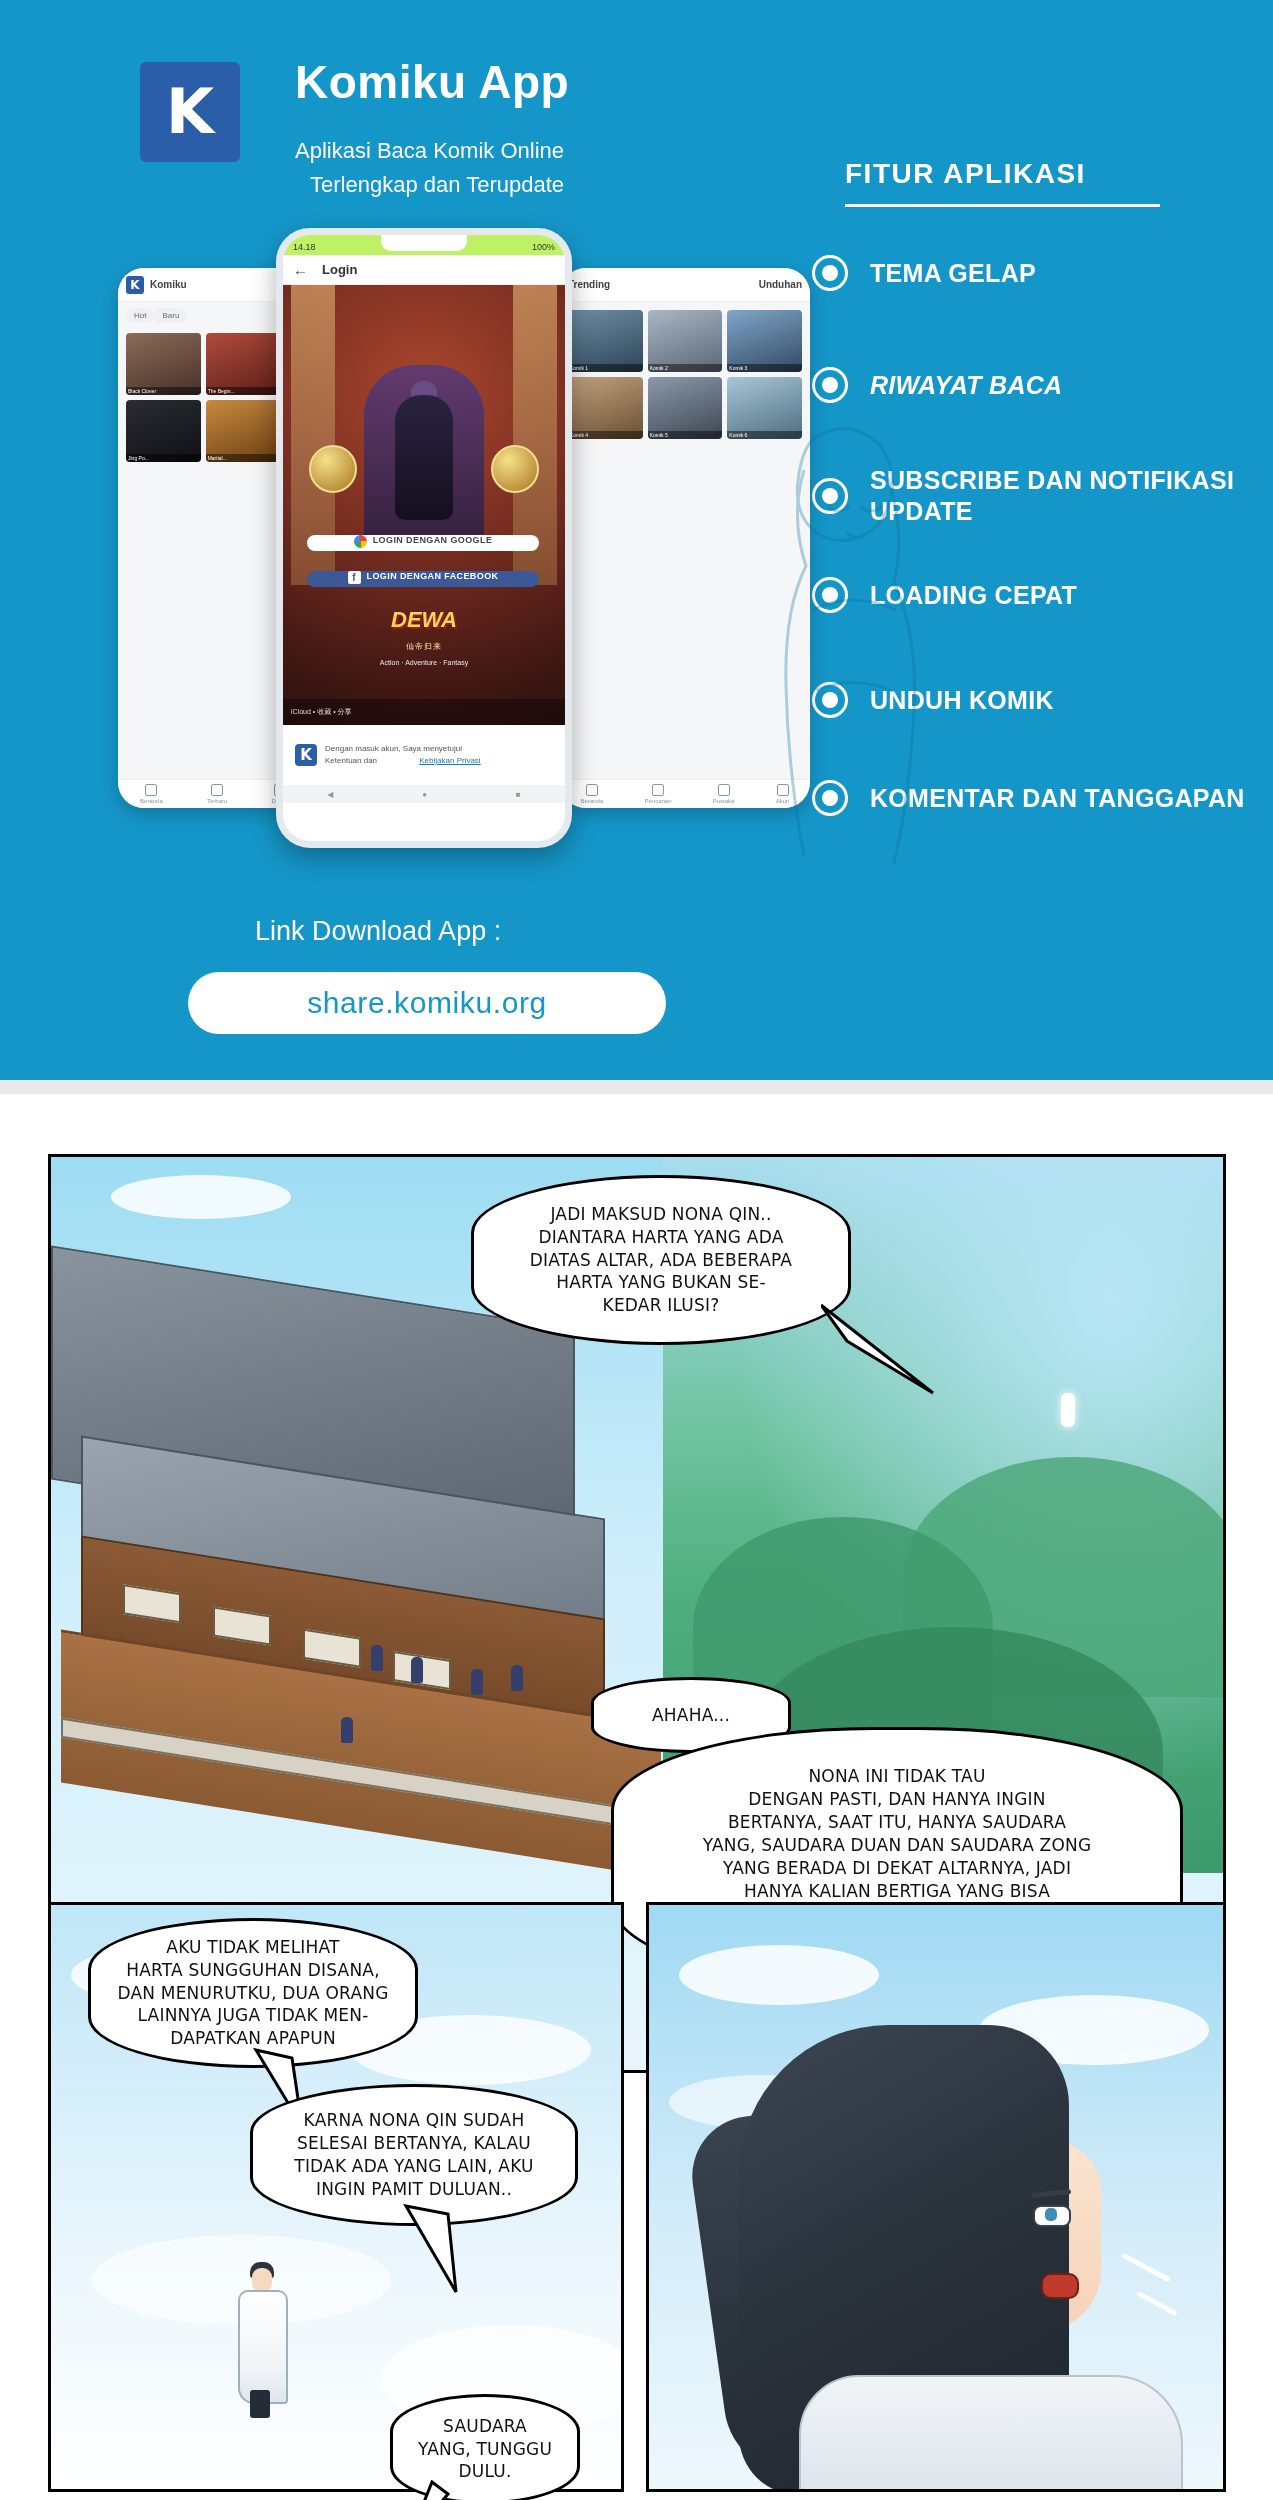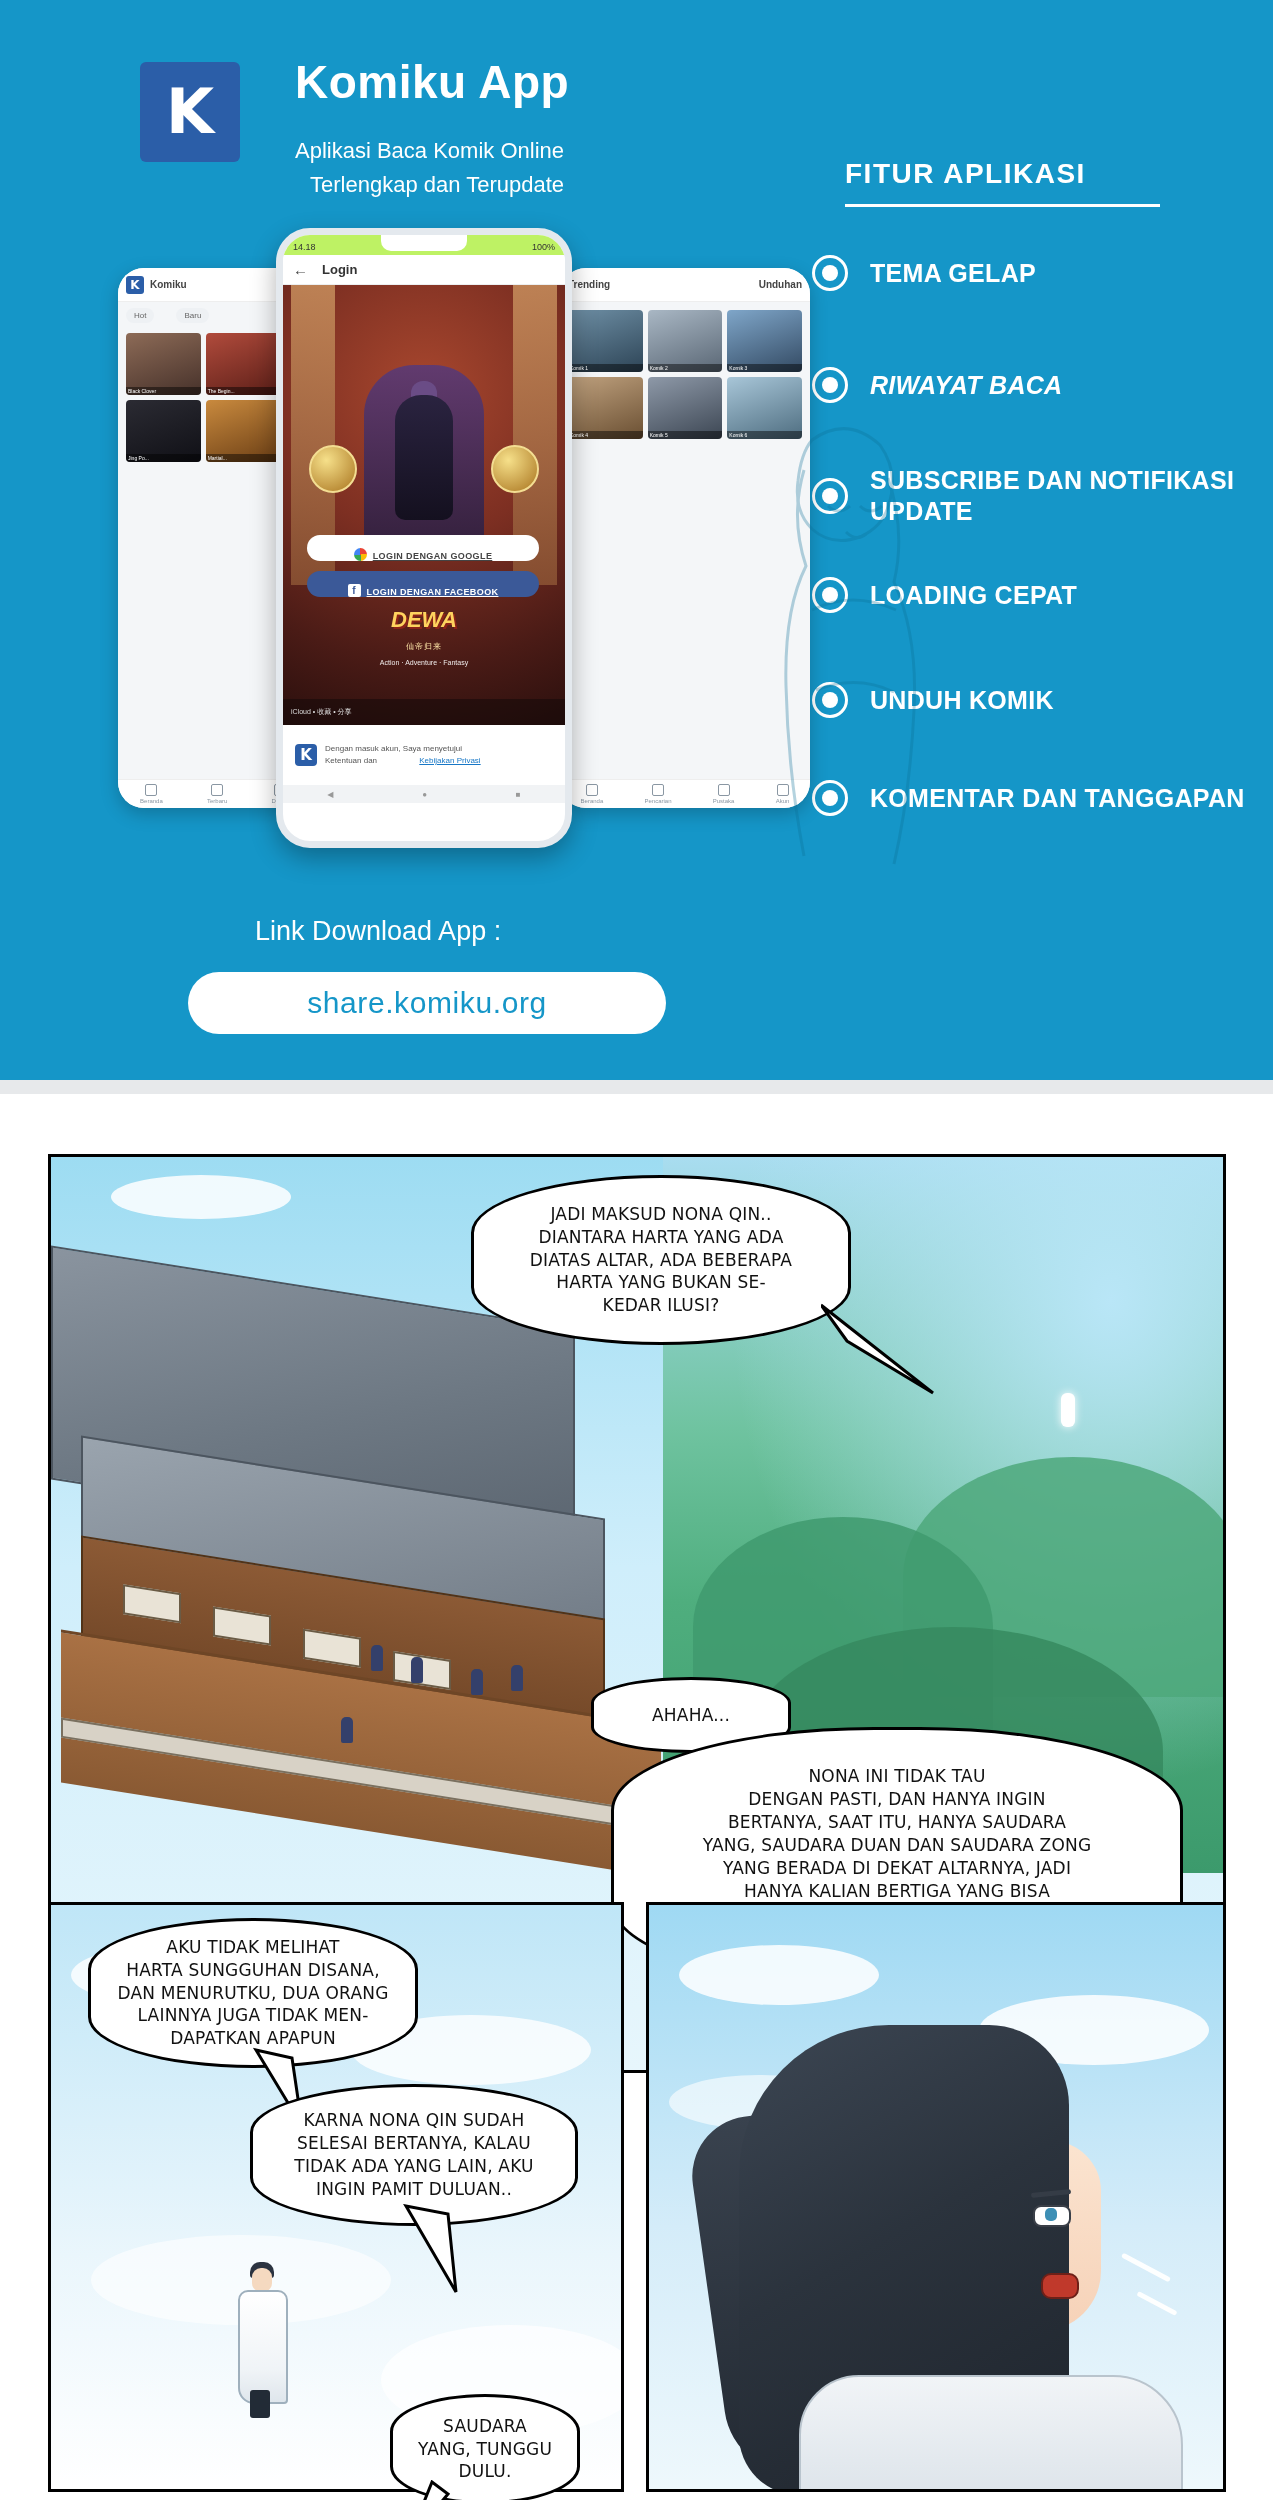--- a/index.html
+++ b/index.html
@@ -253,29 +253,28 @@
     width: 44px;
     height: 44px;
     border-radius: 50%;
     background: radial-gradient(circle at 35% 30%, #f6e08a, #a9741f);
     border: 2px solid #f3dd92;
   }
   .btn-google, .btn-fb {
     position: absolute;
     left: 24px;
     width: 232px;
-    height: 26px;
+    height: 16px;
     border-radius: 13px;
     display: flex;
-    align-items: flex-end;
+    align-items: flex-start;
     justify-content: center;
     font-size: 9px;
     font-weight: bold;
     letter-spacing: 0.4px;
-    text-decoration: underline;
   }
   .btn-google {
     top: 250px;
     background: #ffffff;
     color: #444;
   }
   .btn-fb {
     top: 286px;
     background: #3b5998;
     color: #ffffff;
@@ -386,21 +385,21 @@
     font-weight: bold;
     gap: 6px;
     border-bottom: 1px solid #eee;
   }
   .sp-logo {
     width: 18px; height: 18px; background: #2b5ea8; color:#fff;
     font-size: 12px; font-weight: bold; text-align: center; line-height: 18px;
     border-radius: 3px; font-family: "DejaVu Sans", sans-serif;
   }
   .sp-chips {
-    display: flex; gap: 22px; padding: 6px 8px; font-size: 8px; color: #666;
+    display: flex; gap: 0; padding: 6px 8px; font-size: 8px; color: #666;
   }
   .sp-chip { background:#eef1f4; border-radius: 9px; padding: 3px 8px; }
   .sp-grid {
     display: grid;
     grid-template-columns: repeat(3, 1fr);
     gap: 5px;
     padding: 4px 8px;
   }
   .sp-card {
     height: 62px;

